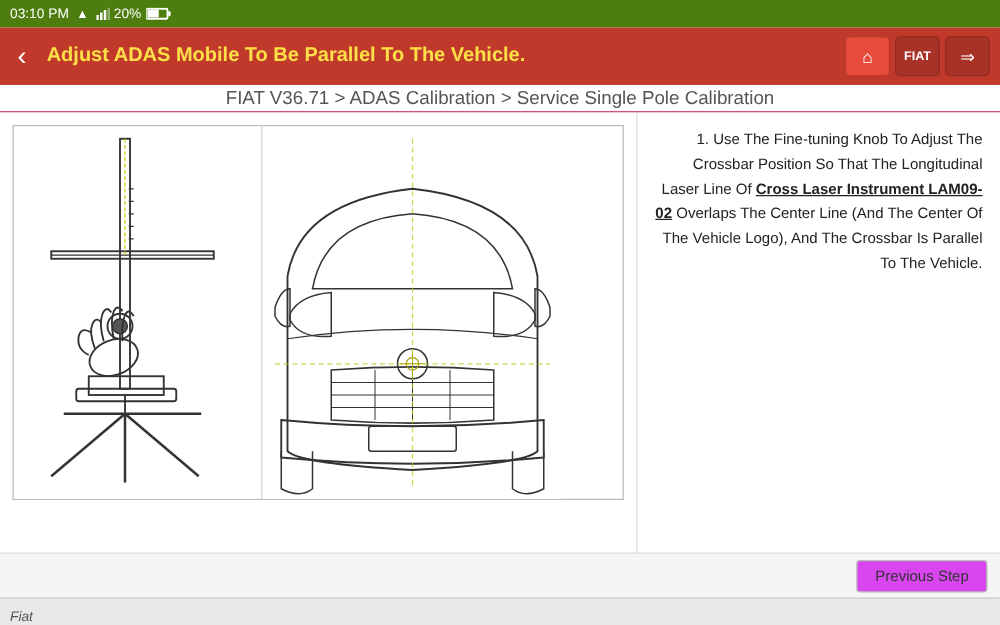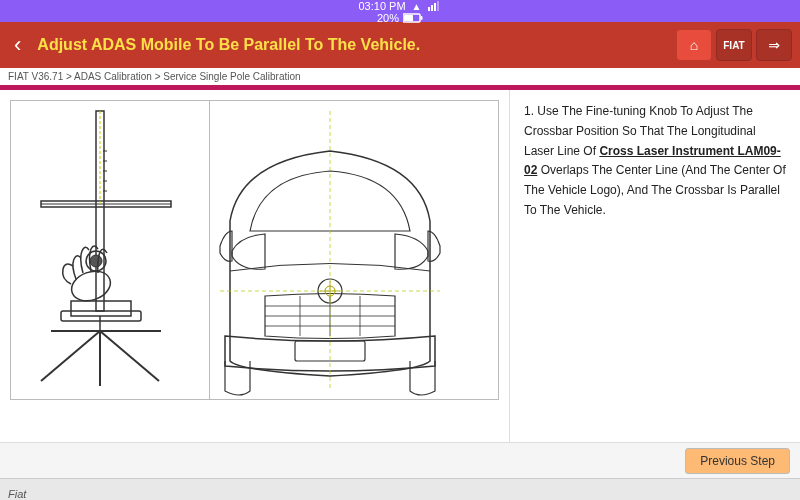--- a/index.html
+++ b/index.html
@@ -8,28 +8,26 @@
       height: 500px;
       font-family: Arial, sans-serif;
       background: #f0f0f0;
       overflow: hidden;
       position: relative;
     }
 
     
     #status-bar {
       height: 22px;
-      background: #8b5cf6;
-      display: flex;
-      align-items: center;
-      justify-content: space-between;
+      background: #4d7c0f;
+      display: flex;
+      align-items: center;
       padding: 0 8px;
       color: white;
       font-size: 11px;
-      flex-direction: column;
     }
     #status-left { display: flex; align-items: center; gap: 6px; }
     #status-right { display: flex; align-items: center; gap: 4px; }
 
     
     #header {
       height: 46px;
       background: #c0392b;
       display: flex;
       align-items: center;
@@ -67,26 +65,27 @@
     }
     .header-icon-btn.active {
       background: #e74c3c;
       border-color: #c0392b;
     }
 
     
     #breadcrumb {
       height: 22px;
       background: white;
-      border-bottom: 5px solid #be185d;
+      border-bottom: 1px solid #be185d;
       display: flex;
       align-items: center;
       padding: 0 8px;
-      font-size: 10px;
+      font-size: 15px;
       color: #555;
+      justify-content: center;
     }
 
     
     #main {
       display: flex;
       height: calc(500px - 22px - 46px - 22px - 36px - 22px);
       background: white;
     }
 
     
@@ -125,20 +124,21 @@
       padding: 12px 14px;
       font-size: 12px;
       line-height: 1.6;
       color: #222;
     }
 
     #instruction-text {
       font-size: 12px;
       line-height: 1.65;
       color: #222;
+      text-align: right;
     }
 
     .highlight-link {
       font-weight: bold;
       text-decoration: underline;
     }
 
     
     #footer {
       height: 36px;
@@ -147,21 +147,21 @@
       display: flex;
       align-items: center;
       justify-content: flex-end;
       padding: 0 10px;
       gap: 4px;
     }
 
     .nav-button {
       height: 26px;
       padding: 0 14px;
-      background: #fdba74;
+      background: #d946ef;
       border: 1px solid #bbb;
       border-radius: 3px;
       font-size: 12px;
       cursor: pointer;
       color: #333;
     }
 
     
     #brand-bar {
       height: 22px;

